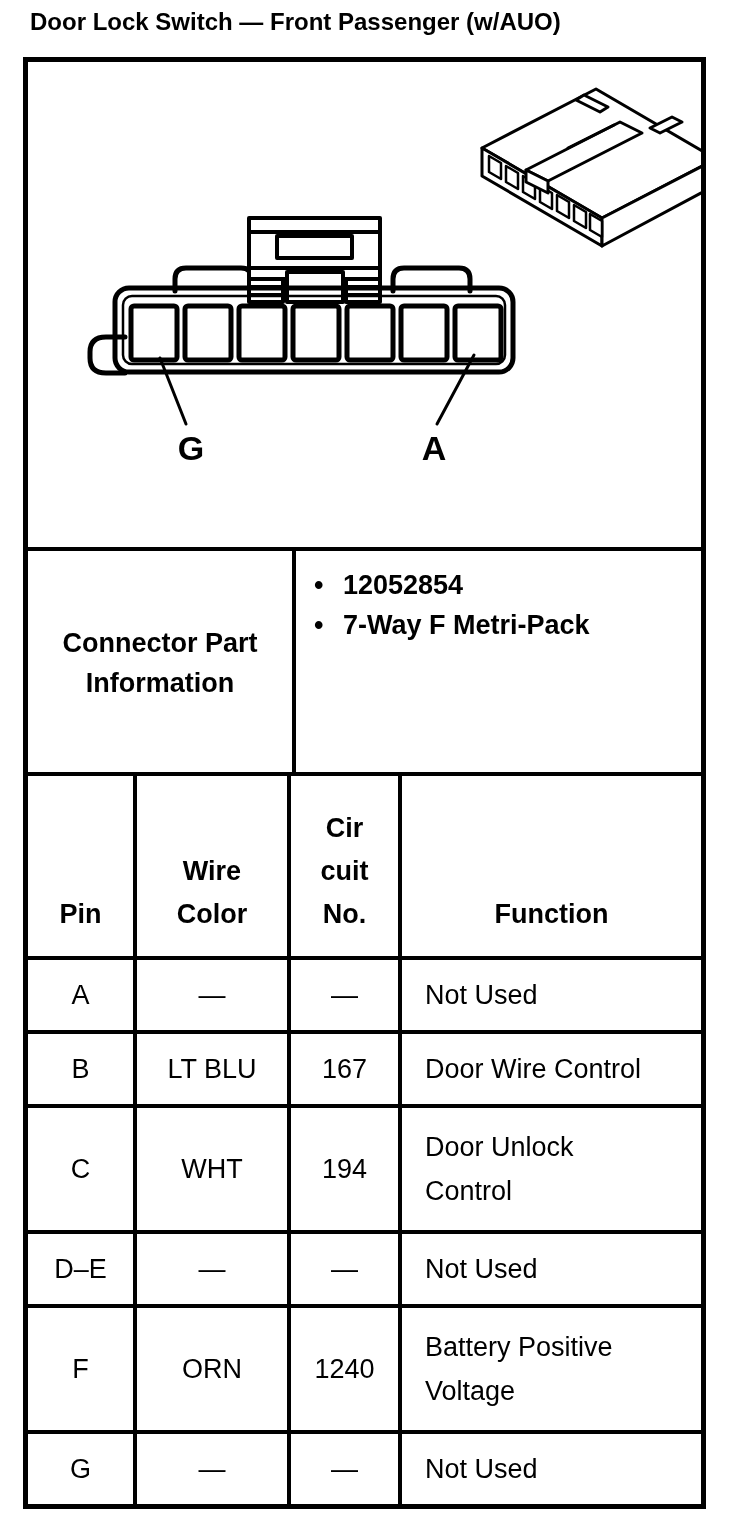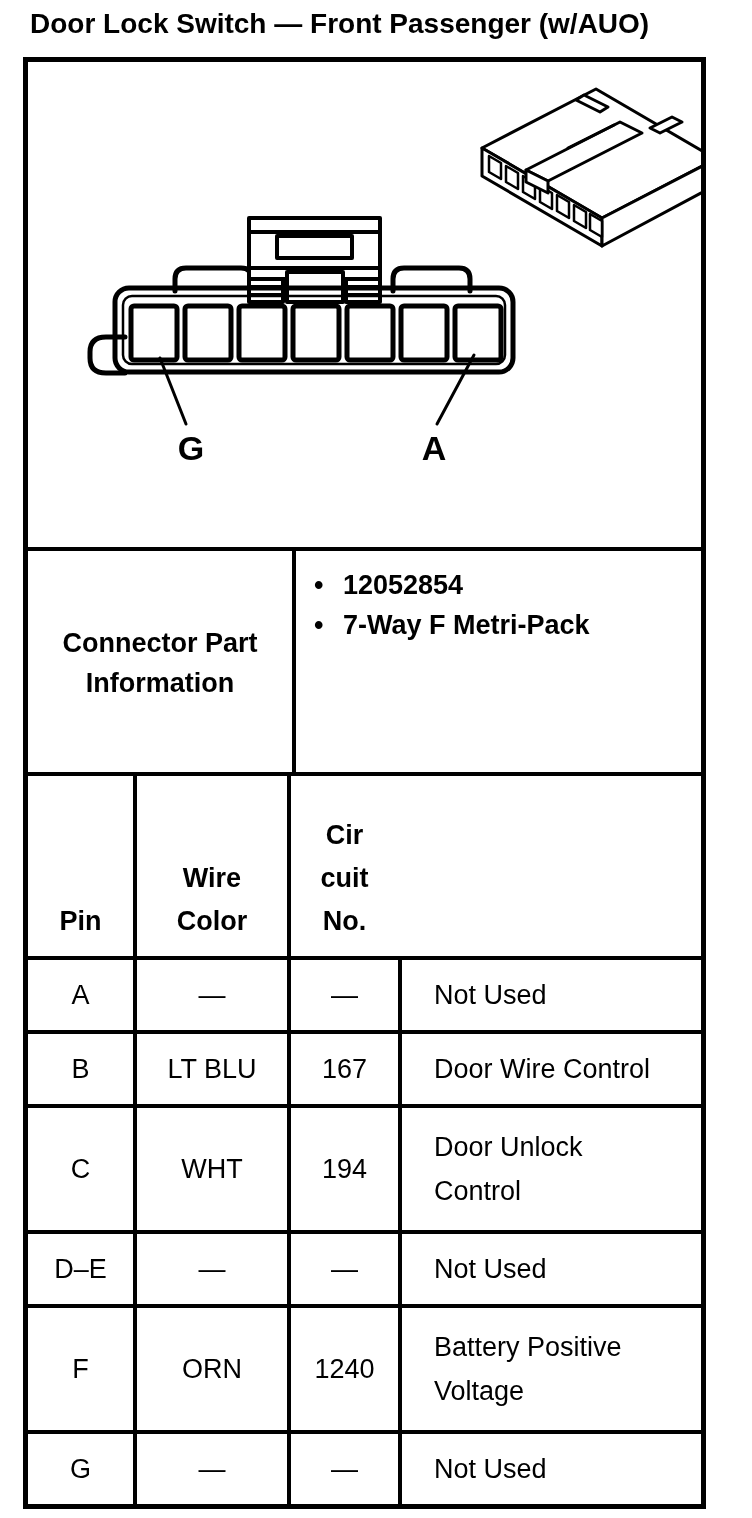--- a/index.html
+++ b/index.html
@@ -4,21 +4,21 @@
 <style>
   html,body{margin:0;padding:0;background:#ffffff;}
   body{
     width:752px;height:1518px;position:relative;
     font-family:"Liberation Sans", sans-serif;
     color:#000;
     -webkit-font-smoothing:antialiased;
   }
   .page-title{
     position:absolute;left:30px;top:8px;
-    font-size:28px;font-weight:bold;letter-spacing:0;
+    font-size:24px;font-weight:bold;letter-spacing:0;
     white-space:nowrap;
   }
   .sheet{
     position:absolute;left:23px;top:57px;width:673px;
     border:5px solid #000;
     background:#fff;
   }
   .trow{display:grid;border-top:4px solid #000;}
   .trow.first{border-top:none;}
   .r-diagram{height:485px;position:relative;}
@@ -28,24 +28,24 @@
   .r-d{height:122px;}
   .pingrid{grid-template-columns:105px 154px 111px 1fr;}
   .cell{
     display:flex;align-items:center;justify-content:center;
     border-left:4px solid #000;
     font-size:27px;line-height:44px;
     overflow:hidden;
   }
   .cell.fc{border-left:none;}
   .thead .cell{
-    font-weight:bold;align-items:flex-end;padding-bottom:13px;
+    font-weight:bold;align-items:flex-end;padding-bottom:20px;
     line-height:43px;text-align:center;white-space:pre-line;
   }
-  .c-fn{justify-content:flex-start;padding-left:32px;text-align:left;}
+  .c-fn{justify-content:flex-start;padding-left:23px;text-align:left;}
   .fn-text{display:block;max-width:240px;}
   .part-label{
     font-weight:bold;text-align:center;white-space:pre-line;
     line-height:40px;padding-top:2px;
   }
   .part-detail{
     flex-direction:column;align-items:flex-start;justify-content:flex-start;
     padding:14px 8px 0 18px;font-weight:bold;line-height:40px;
   }
   .bullet-line{display:flex;}
@@ -144,20 +144,21 @@
     </div>
   </div>
 
   <div class="trow r-head pingrid thead">
     <div class="cell fc">Pin</div>
     <div class="cell">Wire
 Color</div>
     <div class="cell">Cir
 cuit
 No.</div>
+    <div class="cell">Function</div>
   </div>
 
   <div class="trow r-s pingrid">
     <div class="cell fc">A</div>
     <div class="cell">—</div>
     <div class="cell">—</div>
     <div class="cell c-fn">
         <span class="fn-text">Not Used</span>
       </div>
   </div>

